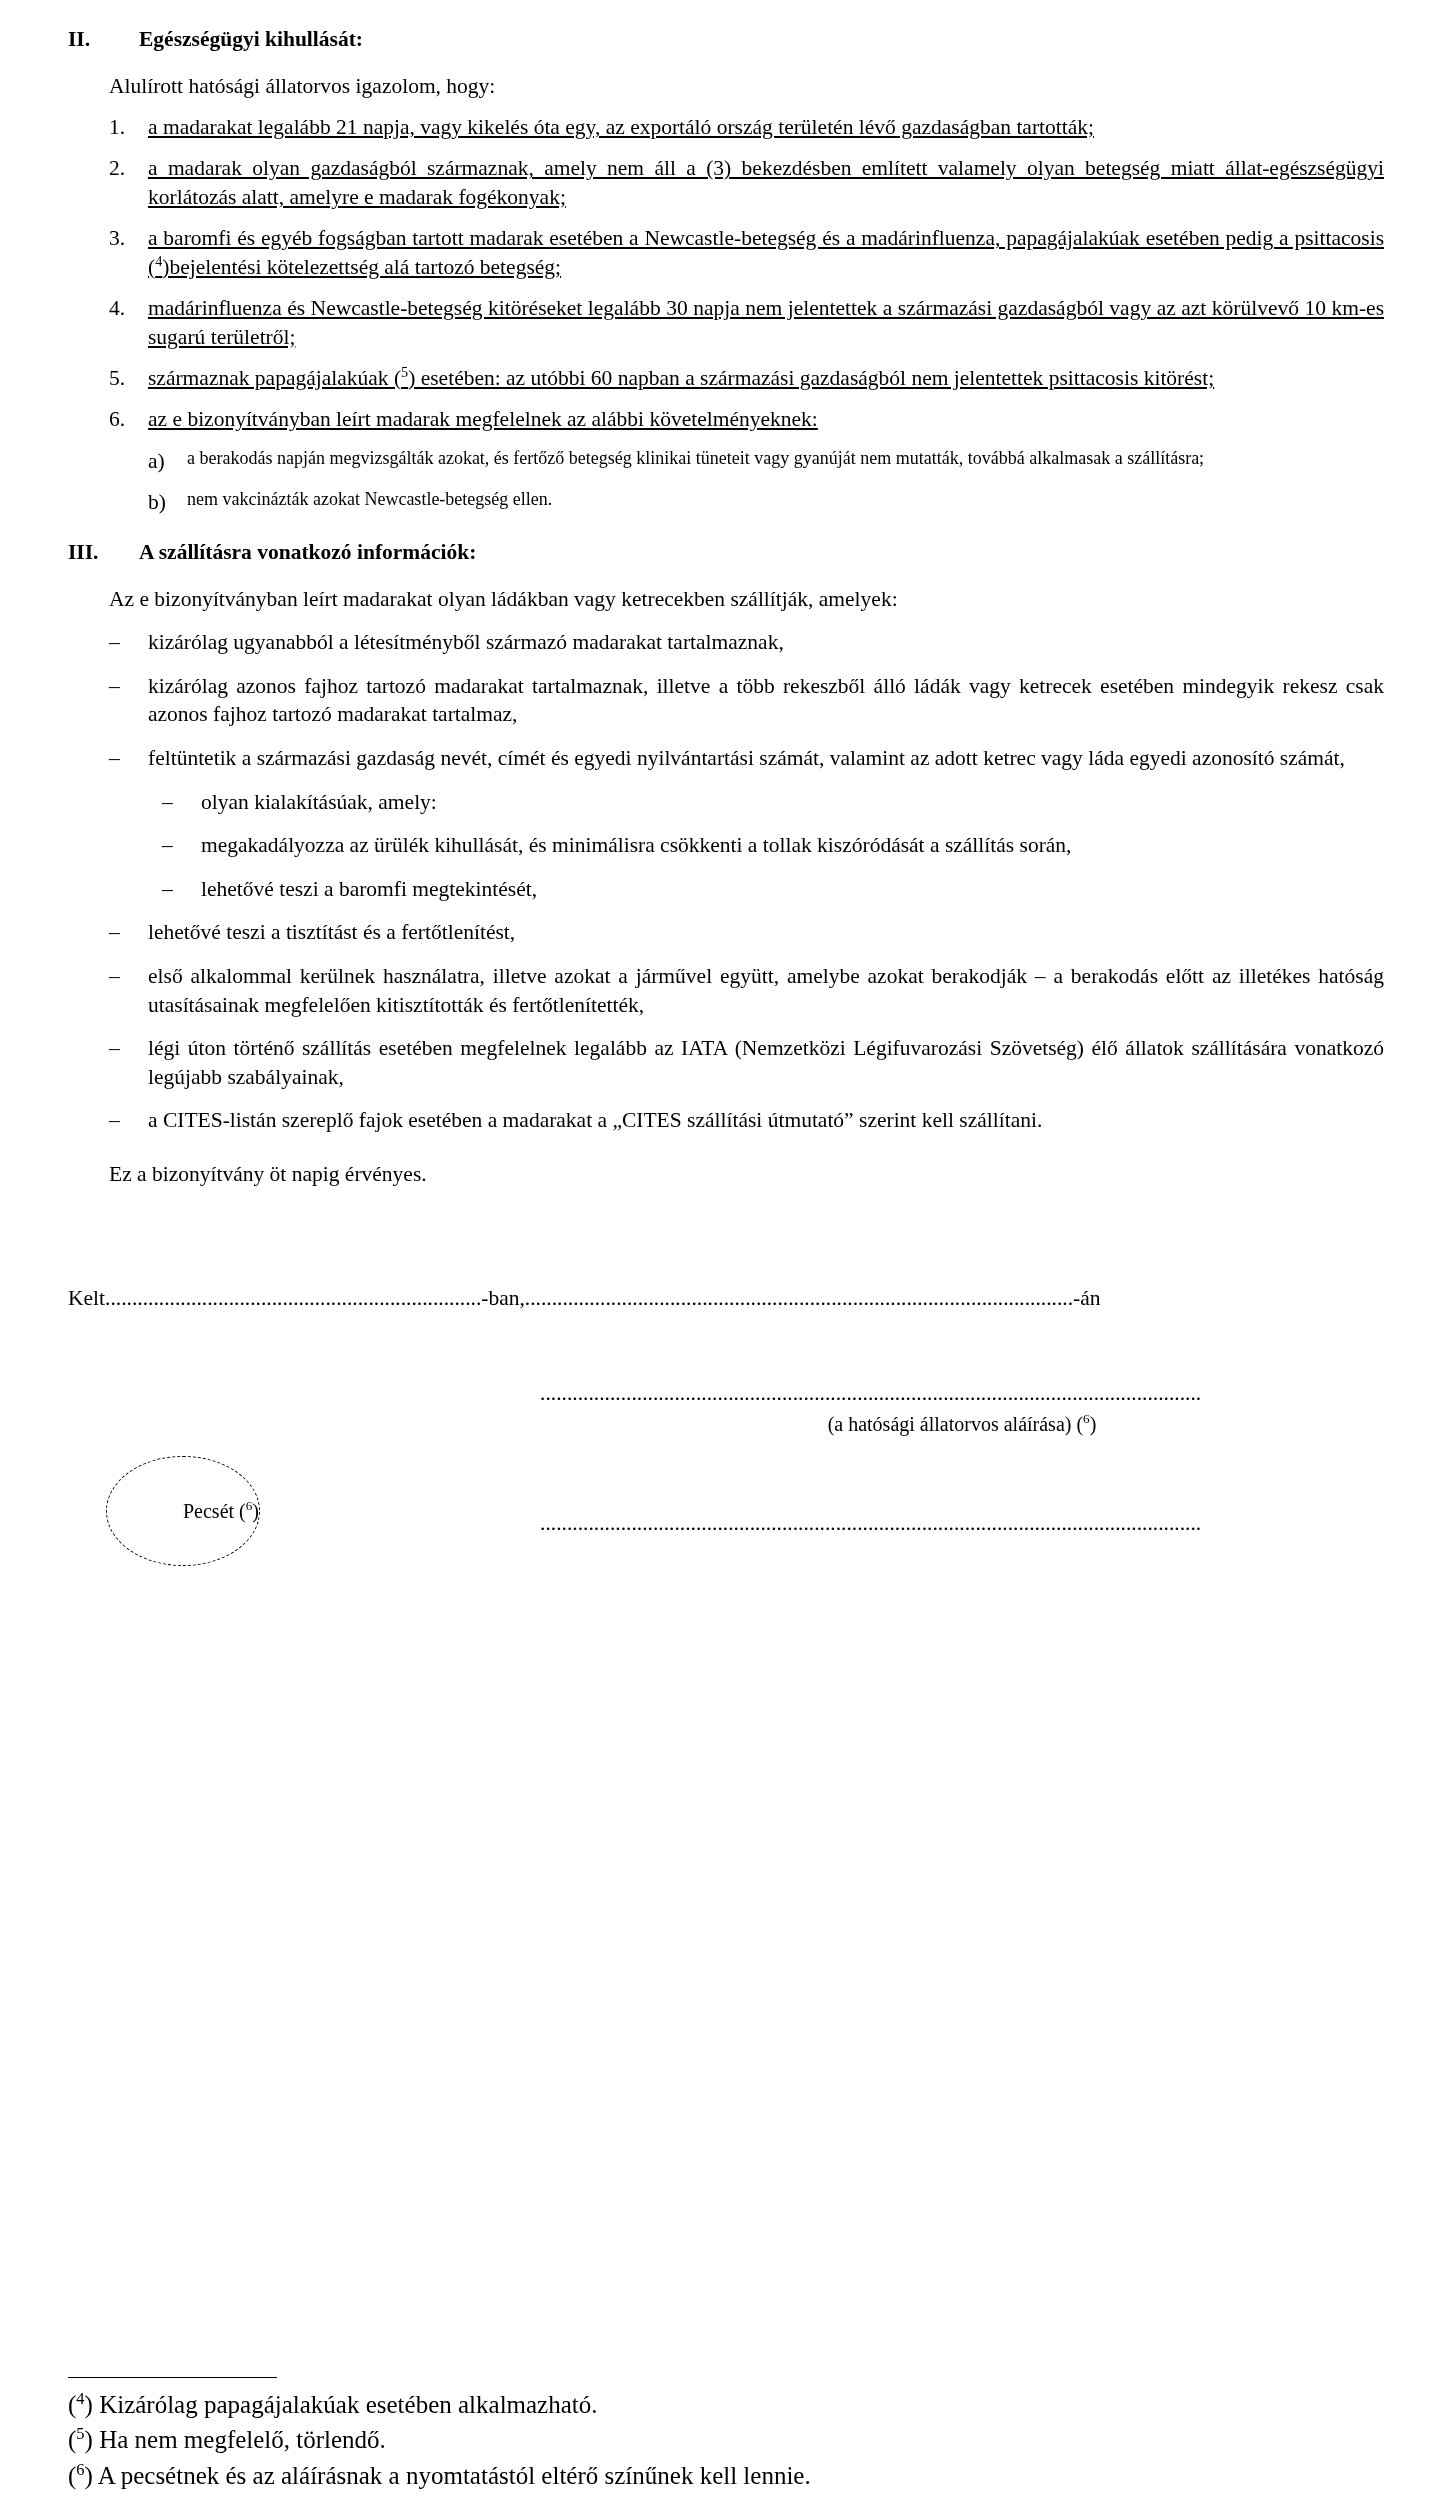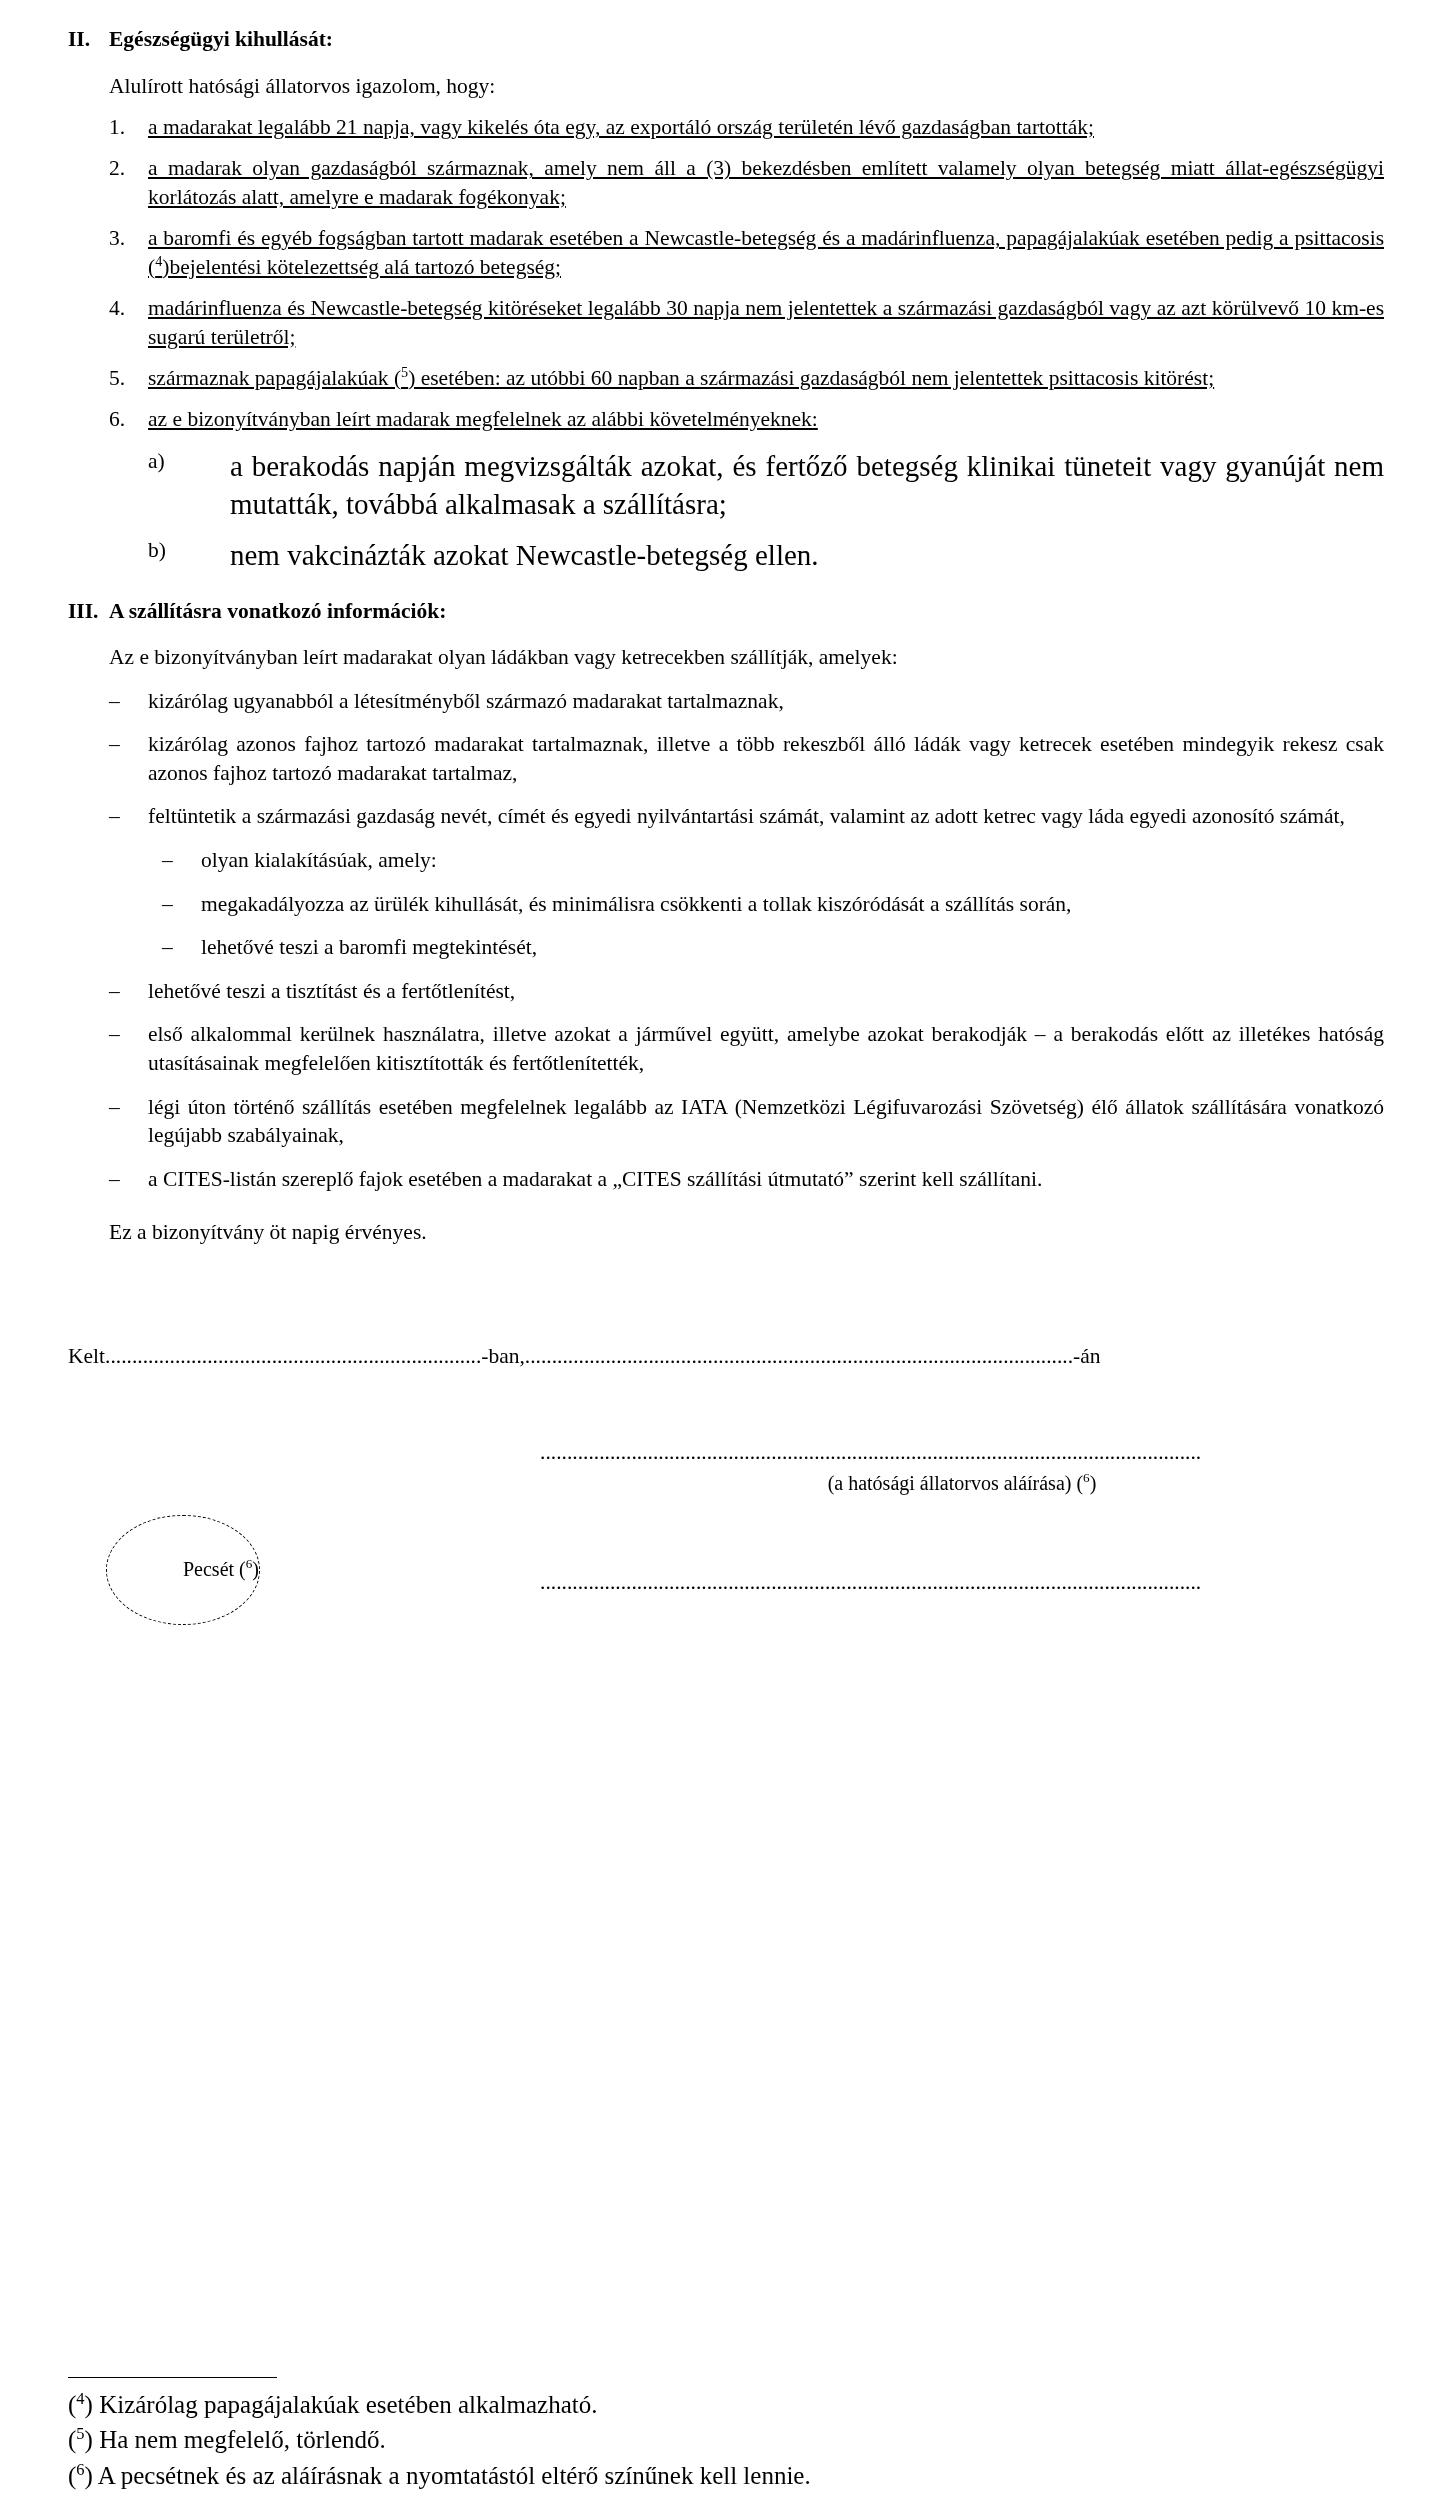--- a/index.html
+++ b/index.html
@@ -20,20 +20,21 @@
     min-height: 2512px;
     box-sizing: border-box;
     padding: 21.5px 68px 25px 68px;
   }
 
   
   .section {
     display: flex;
     align-items: flex-start;
     margin-top: 3.8px;
+    gap: 30px;
   }
   .section .sec-num {
     width: 41px;
     flex: 0 0 41px;
     font-size: 21.5px;
     font-weight: bold;
     line-height: 1.33;
   }
   .section .sec-title {
     font-size: 21.5px;
@@ -93,25 +94,24 @@
     margin-top: 12.7px;
   }
   .letterlist > li .marker {
     flex: 0 0 39px;
     width: 39px;
     font-size: 21.5px;
     line-height: 1.33;
   }
   .letterlist > li .content {
     flex: 1 1 auto;
-    font-size: 29px;
+    font-size: 18px;
     line-height: 1.33;
     text-align: justify;
     text-justify: inter-word;
-    margin-left: 43px;
   }
 
   
   .dashlist {
     margin: 0;
     padding: 0;
     list-style: none;
   }
   .dashlist > li {
     display: flex;

